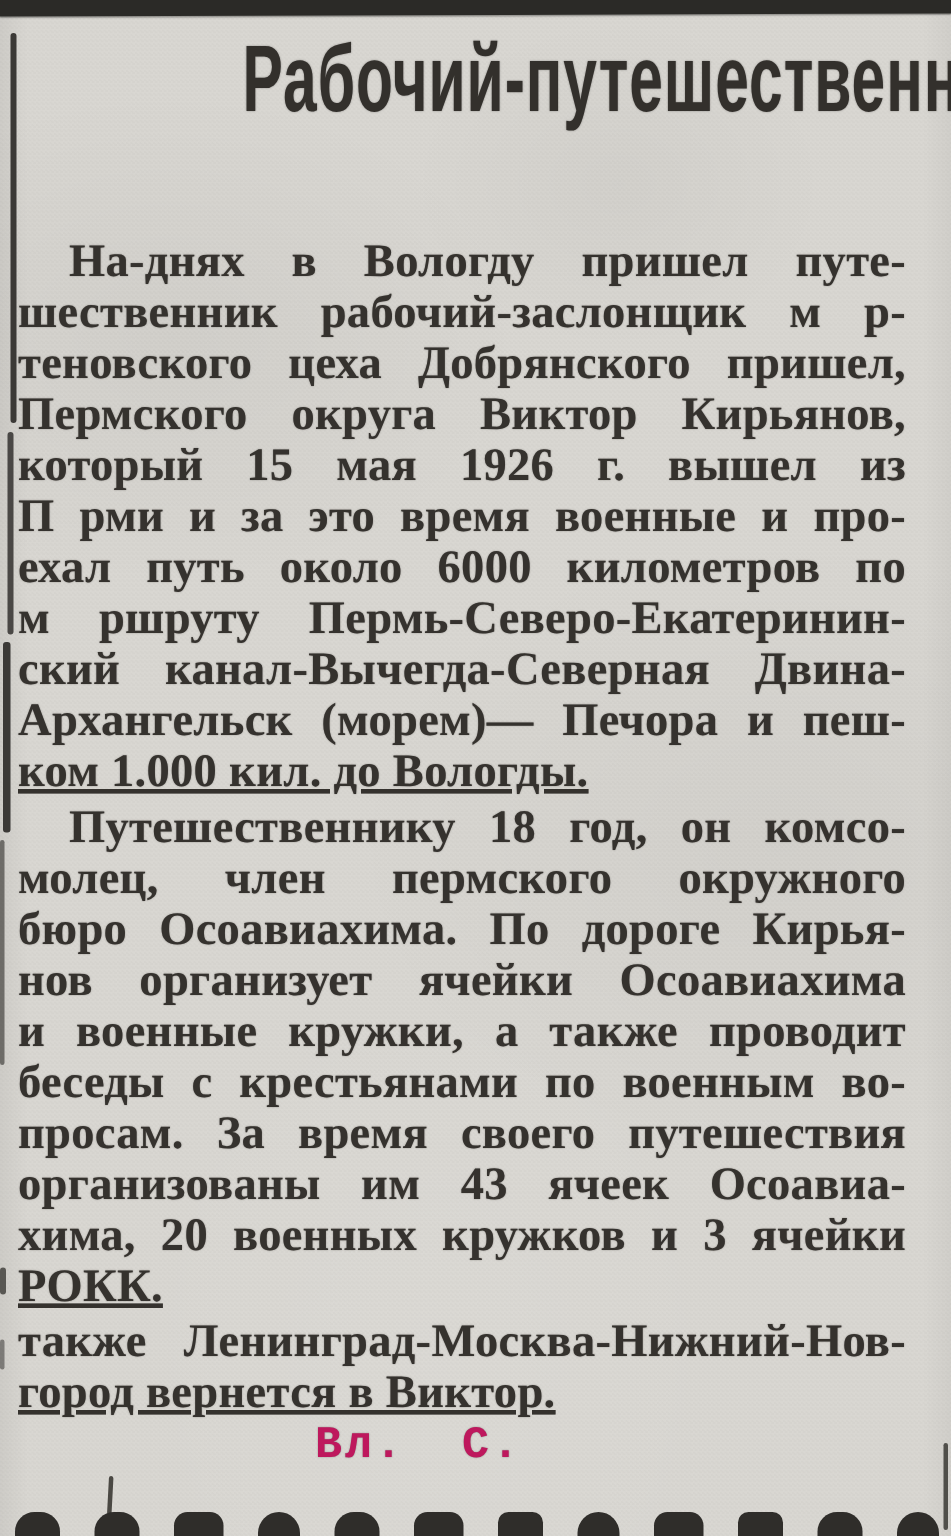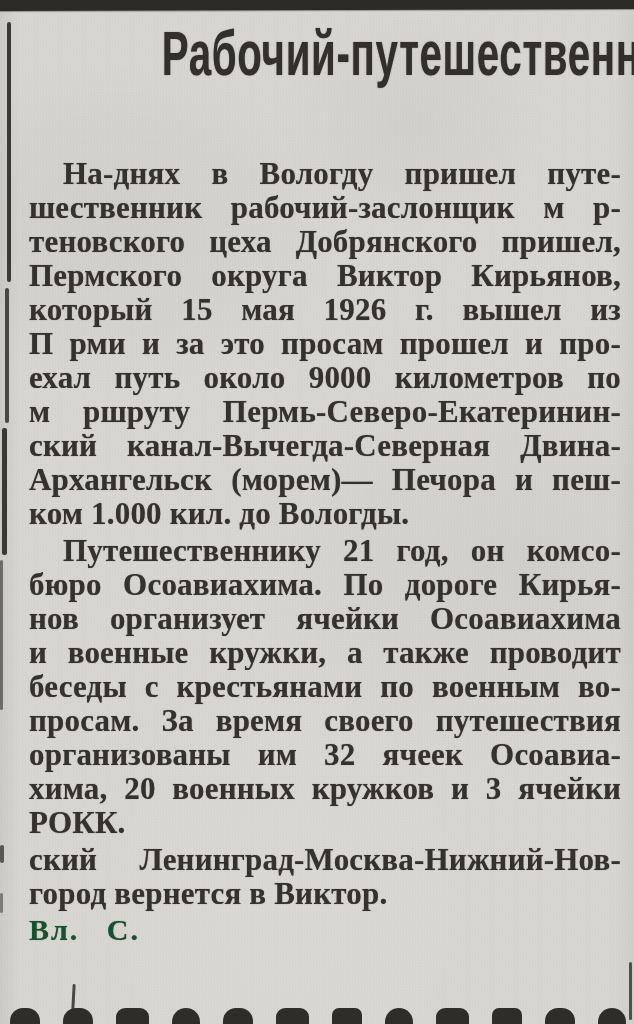--- a/index.html
+++ b/index.html
@@ -31,39 +31,39 @@
 
   .headline{
     position:absolute;top:20px;left:14px;right:8px;text-align:center;
     font-family:"Liberation Sans",sans-serif;font-weight:bold;color:#33302c;
     text-shadow:0 0 1.5px rgba(40,38,35,0.5);
   }
   .hl{display:block;font-size:63px;line-height:66px;white-space:nowrap;}
   .hl span{display:inline-block;transform:scaleX(0.64);transform-origin:center;letter-spacing:1px;}
 
   .body-text{
-    position:absolute;top:157px;left:29px;width:592px;
+    position:absolute;top:157px;left:12px;width:592px;
     font-size:31px;font-weight:bold;color:#35322e;
     text-shadow:0 0 1px rgba(53,50,46,0.55);
   }
   .para{margin:0;}
   .para + .para{margin-top:3px;}
   .line{
     height:34px;line-height:34px;
     text-align:justify;text-align-last:justify;
     letter-spacing:0.2px;
   }
-  .line.last{text-align-last:left;}
+  .line.last{text-align-last:left;text-decoration:underline;}
   .line.indent{text-indent:34px;}
 
   .signature{
     height:34px;line-height:34px;margin-top:2px;
-    text-align:left;padding-right:58px;
-    font-family:Liberation Serif, serif;font-weight:bold;font-size:30px;
-    word-spacing:18px;letter-spacing:2px;color:#14532d;
+    text-align:center;padding-right:58px;
+    font-family:Liberation Mono, monospace;font-weight:bold;font-size:30px;
+    word-spacing:18px;letter-spacing:2px;color:#be185d;
     text-shadow:0 0 1px rgba(50,48,44,0.55);
   }
 
   .blob-row{
     position:absolute;bottom:-5px;left:10px;display:flex;gap:23px;
   }
   .blob{width:30px;height:21px;background:#2f2d2a;border-radius:13px 13px 3px 3px;}
   .blob:nth-child(3n){width:33px;border-radius:9px 9px 2px 2px;}
   .blob:nth-child(4n){width:28px;border-radius:14px 14px 3px 3px;}
   .blob:nth-child(7),.blob:nth-child(10){border-radius:7px 7px 2px 2px;}
@@ -93,40 +93,41 @@
   <span class="hl"><span>Рабочий-путешественник</span></span>
 </div>
 
 <div class="body-text">
   <div class="para">
     <div class="line indent">На-днях в Вологду пришел путе-</div>
     <div class="line">шественник рабочий-заслонщик м р-</div>
     <div class="line">теновского цеха Добрянского пришел,</div>
     <div class="line">Пермского округа Виктор Кирьянов,</div>
     <div class="line">который 15 мая 1926 г. вышел из</div>
-    <div class="line">П рми и за это просам прошел и про-</div>
-    <div class="line">ехал путь около 9000 километров по</div>
+    <div class="line">П рми и за это время военные и про-</div>
+    <div class="line">ехал путь около 6000 километров по</div>
     <div class="line">м ршруту Пермь-Северо-Екатеринин-</div>
     <div class="line">ский канал-Вычегда-Северная Двина-</div>
     <div class="line">Архангельск (морем)— Печора и пеш-</div>
     <div class="line last">ком 1.000 кил. до Вологды.</div>
   </div>
   <div class="para">
-    <div class="line indent">Путешественнику 21 год, он комсо-</div>
+    <div class="line indent">Путешественнику 18 год, он комсо-</div>
+    <div class="line">молец, член пермского окружного</div>
     <div class="line">бюро Осоавиахима. По дороге Кирья-</div>
     <div class="line">нов организует ячейки Осоавиахима</div>
     <div class="line">и военные кружки, а также проводит</div>
     <div class="line">беседы с крестьянами по военным во-</div>
     <div class="line">просам. За время своего путешествия</div>
-    <div class="line">организованы им 32 ячеек Осоавиа-</div>
+    <div class="line">организованы им 43 ячеек Осоавиа-</div>
     <div class="line">хима, 20 военных кружков и 3 ячейки</div>
     <div class="line last">РОКК.</div>
   </div>
   <div class="para">
-    <div class="line">ский Ленинград-Москва-Нижний-Нов-</div>
+    <div class="line">также Ленинград-Москва-Нижний-Нов-</div>
     <div class="line last">город вернется в Виктор.</div>
   </div>
   <div class="signature">Вл. С.</div>
 </div>
 
 <div class="ink-mark"></div>
 <div class="edge-tick"></div>
 
 <div class="blob-row">
   <div class="blob"></div>

